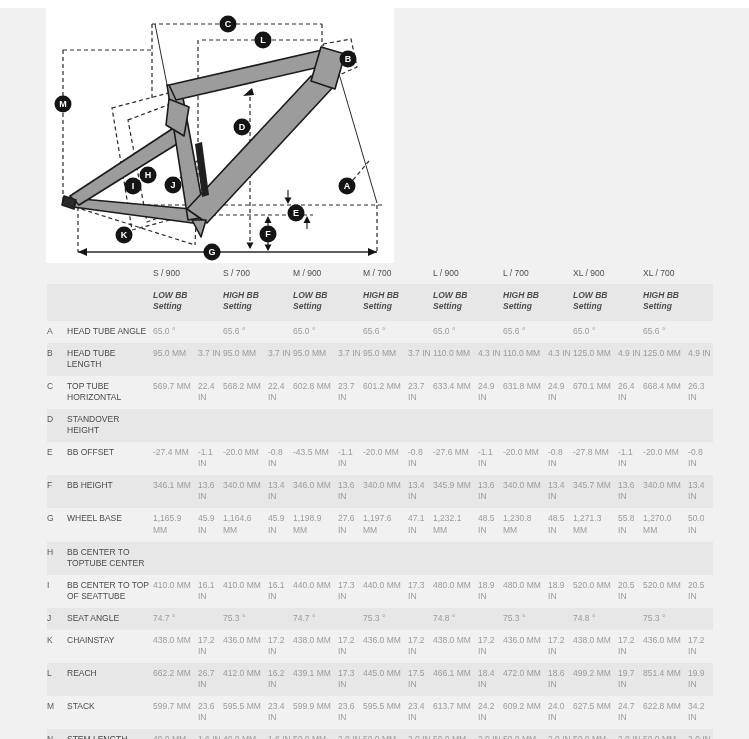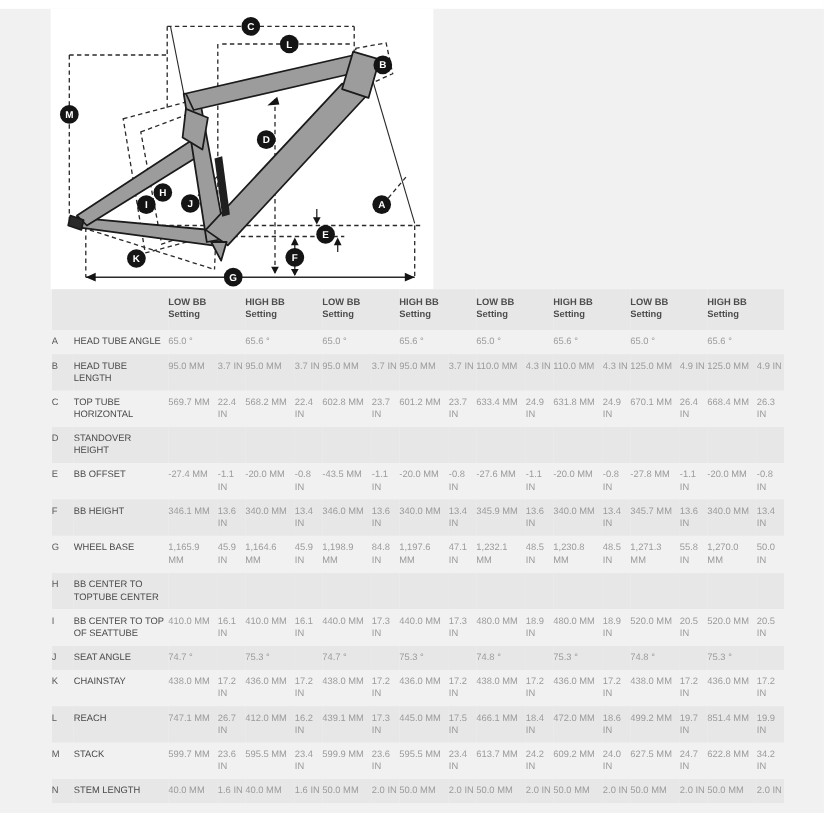--- a/index.html
+++ b/index.html
@@ -18,21 +18,21 @@
     background:#ffffff;
   }
   .table-wrap { position:absolute; left:47px; top:255px; }
 
   table.geo { border-collapse:collapse; table-layout:fixed; width:666px; }
   table.geo th, table.geo td {
     font-size:8.5px; text-align:left; vertical-align:top;
     padding:5px 1px 6px 0; font-weight:normal; overflow:hidden;
   }
   th.size-h { color:#4d4d4d; font-weight:bold; padding-top:7px; padding-bottom:6px; }
-  tr.sub th { background:#e7e7e7; color:#4d4d4d; font-weight:bold; line-height:1.35; padding-top:6px; padding-bottom:8px; }
+  tr.sub th { background:#e7e7e7; color:#4d4d4d; font-weight:bold; line-height:1.35; padding-top:6px; padding-bottom:8px;font-style:italic; }
   tr.sub th span { display:block; }
   td.letter { color:#5a5a5a; padding-left:7px; }
   td.dim-name { color:#4a4a4a; font-weight:bold; line-height:1.3; }
   td.val { color:#9b9b9b; line-height:1.3; }
   tr.band td { background:#e7e7e7; }
 
   svg text.circ {
     font-family:"Liberation Sans", sans-serif; font-size:9px; font-weight:bold;
     fill:#ffffff; text-anchor:middle;
   }
@@ -172,20 +172,31 @@
           <col style="width: 45px;">
           <col style="width: 25px;">
           <col style="width: 45px;">
           <col style="width: 25px;">
           <col style="width: 45px;">
           <col style="width: 25px;">
           <col style="width: 45px;">
           <col style="width: 25px;">
         </colgroup>
       <tbody id="geo-body">
+          <tr>
+            <th colspan="2"></th>
+            <th colspan="2" class="size-h">S / 900</th>
+            <th colspan="2" class="size-h">S / 700</th>
+            <th colspan="2" class="size-h">M / 900</th>
+            <th colspan="2" class="size-h">M / 700</th>
+            <th colspan="2" class="size-h">L / 900</th>
+            <th colspan="2" class="size-h">L / 700</th>
+            <th colspan="2" class="size-h">XL / 900</th>
+            <th colspan="2" class="size-h">XL / 700</th>
+          </tr>
           <tr class="sub">
             <th colspan="2"></th>
             <th colspan="2">
               <span>LOW BB</span>
               <span>Setting</span>
             </th>
             <th colspan="2">
               <span>HIGH BB</span>
               <span>Setting</span>
             </th>
@@ -335,21 +346,21 @@
             <td class="val">13.4 IN</td>
           </tr>
           <tr>
             <td class="letter">G</td>
             <td class="dim-name">WHEEL BASE</td>
             <td class="val">1,165.9 MM</td>
             <td class="val">45.9 IN</td>
             <td class="val">1,164.6 MM</td>
             <td class="val">45.9 IN</td>
             <td class="val">1,198.9 MM</td>
-            <td class="val">84.8 IN</td>
+            <td class="val">27.6 IN</td>
             <td class="val">1,197.6 MM</td>
             <td class="val">47.1 IN</td>
             <td class="val">1,232.1 MM</td>
             <td class="val">48.5 IN</td>
             <td class="val">1,230.8 MM</td>
             <td class="val">48.5 IN</td>
             <td class="val">1,271.3 MM</td>
             <td class="val">55.8 IN</td>
             <td class="val">1,270.0 MM</td>
             <td class="val">50.0 IN</td>
@@ -430,21 +441,21 @@
             <td class="val">436.0 MM</td>
             <td class="val">17.2 IN</td>
             <td class="val">438.0 MM</td>
             <td class="val">17.2 IN</td>
             <td class="val">436.0 MM</td>
             <td class="val">17.2 IN</td>
           </tr>
           <tr class="band">
             <td class="letter">L</td>
             <td class="dim-name">REACH</td>
-            <td class="val">747.1 MM</td>
+            <td class="val">662.2 MM</td>
             <td class="val">26.7 IN</td>
             <td class="val">412.0 MM</td>
             <td class="val">16.2 IN</td>
             <td class="val">439.1 MM</td>
             <td class="val">17.3 IN</td>
             <td class="val">445.0 MM</td>
             <td class="val">17.5 IN</td>
             <td class="val">466.1 MM</td>
             <td class="val">18.4 IN</td>
             <td class="val">472.0 MM</td>

